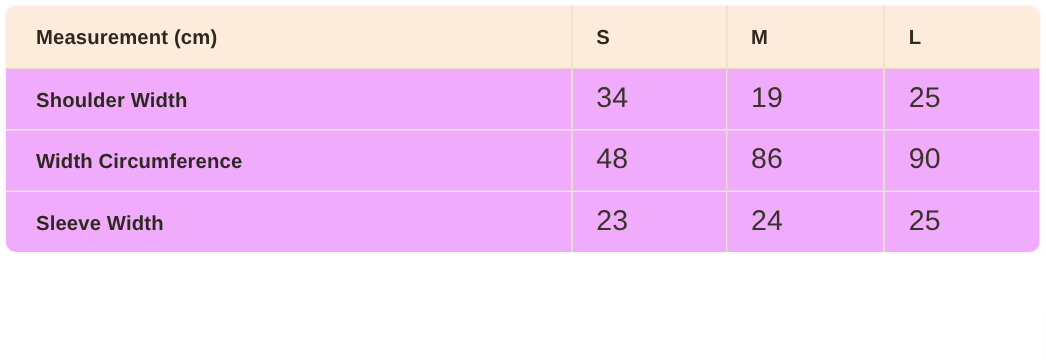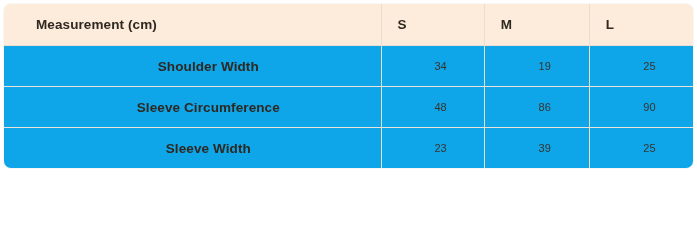--- a/index.html
+++ b/index.html
@@ -47,53 +47,52 @@
     font-size: 13.5px;
     font-weight: bold;
     color: #30291F;
     text-align: left;
     vertical-align: middle;
     border-bottom: 1px solid #EADDD0;
     letter-spacing: 0.1px;
   }
 
   tbody td {
-    background: #0ea5e9;
+    background: #f0abfc;
     height: 40px;
     margin: 0;
     padding: 0;
     vertical-align: middle;
     border-bottom: 1px solid #EDE2D8;
-    text-align: center;
   }
 
   tbody tr:last-child td {
     border-bottom: none;
   }
 
   
   th.divide, td.divide {
     border-left: 1px solid #EADDD0;
   }
 
   .cell-label {
-    padding-left: 32px;
+    padding-left: 20px;
     font-size: 13.5px;
     font-weight: bold;
     color: #2F2820;
     letter-spacing: 0.1px;
   }
 
   .cell-head {
     padding-left: 16px;
   }
 
   .cell-value {
     padding-left: 16px;
-    font-size: 11px;
+    font-size: 19px;
     font-weight: normal;
     color: #3A332C;
     letter-spacing: 0.1px;
   }
 </style>
 </head>
 <body>
 
 <div class="table-wrap">
   <table class="size-table">
@@ -132,42 +131,42 @@
         <td class="divide">
           <div class="cell-value">19</div>
         </td>
         <td class="divide">
           <div class="cell-value">25</div>
         </td>
       </tr>
 
       <tr>
         <td>
-          <div class="cell-label">Sleeve Circumference</div>
+          <div class="cell-label">Width Circumference</div>
         </td>
         <td class="divide">
           <div class="cell-value">48</div>
         </td>
         <td class="divide">
           <div class="cell-value">86</div>
         </td>
         <td class="divide">
           <div class="cell-value">90</div>
         </td>
       </tr>
 
       <tr>
         <td>
           <div class="cell-label">Sleeve Width</div>
         </td>
         <td class="divide">
           <div class="cell-value">23</div>
         </td>
         <td class="divide">
-          <div class="cell-value">39</div>
+          <div class="cell-value">24</div>
         </td>
         <td class="divide">
           <div class="cell-value">25</div>
         </td>
       </tr>
 
     </tbody>
   </table>
 </div>
 

